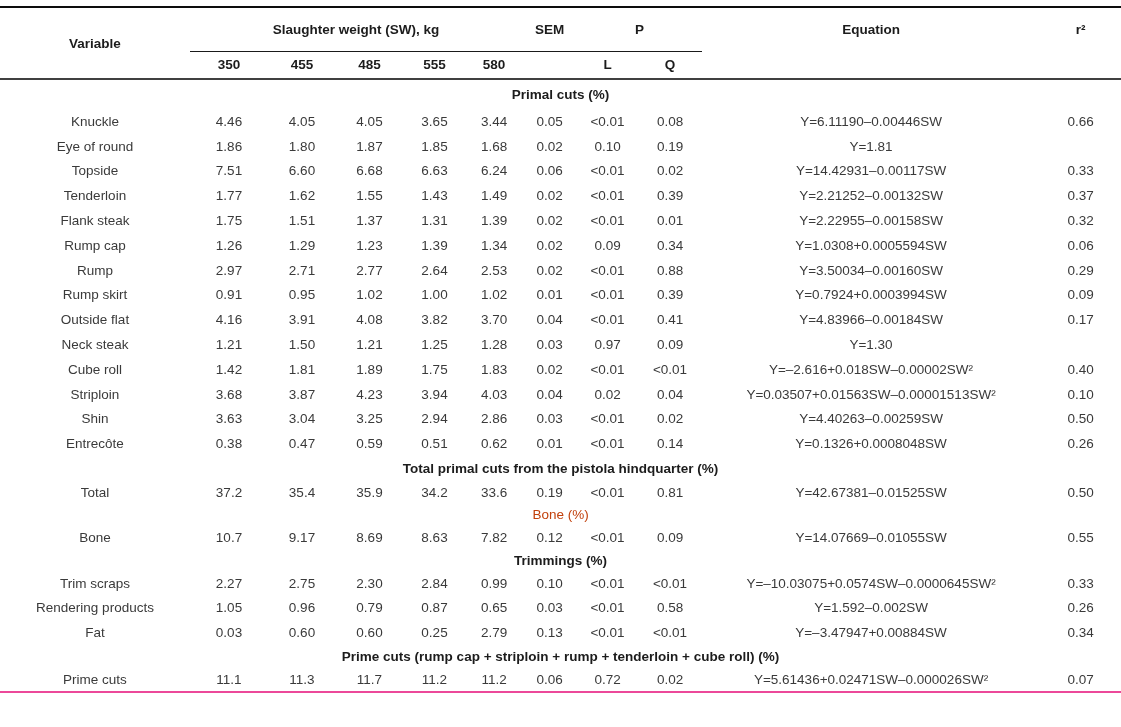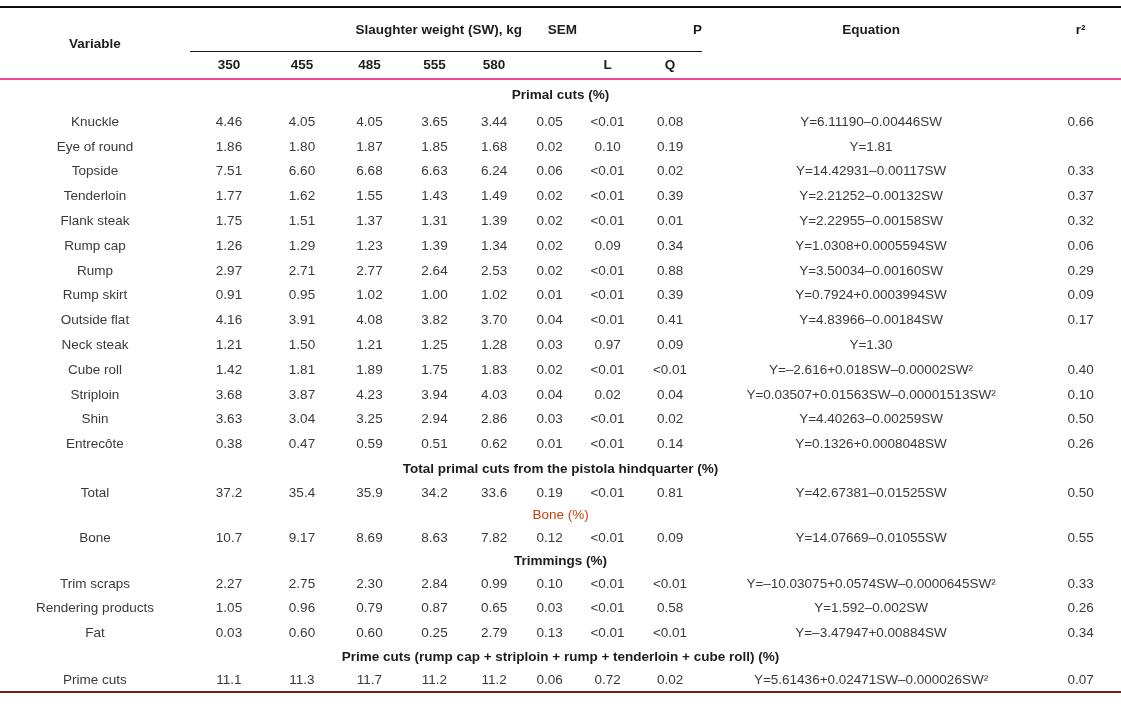--- a/index.html
+++ b/index.html
@@ -33,22 +33,22 @@
     color: #3a3a3a;
     white-space: nowrap;
     overflow: hidden;
   }
   th {
     font-weight: 700;
     color: #1c1c1c;
   }
   tr.hr1 { height: 44px; }
   tr.hr2 { height: 28px; }
-  tr.hr1 th.underline { border-bottom: 1.5px solid #1a1a1a; text-align: right; }
-  tr.hr2 th, th.var-h { border-bottom: 2px solid #ec4899; }
+  tr.hr1 th.underline { border-bottom: 1.5px solid #1a1a1a; }
+  tr.hr2 th, th.var-h { border-bottom: 2px solid #404040; }
 
   tr.section-title td {
     font-weight: 700;
     color: #1c1c1c;
   }
   tr.section-title.regular td {
     font-weight: 400;
     color: #c2410c;
   }
   tr.data-row { height: 24.8px; }
@@ -56,21 +56,21 @@
   .sh-1 { height: 24px; padding-left: 16px; }
   .sh-2 { height: 20px; }
   .sh-3 { height: 21px; }
   .sh-4 { height: 22px; }
   .r-s1-0 { height: 27px; }
   .r-s2-0 { height: 27px; }
   .r-s3-0 { height: 34px; }
   .r-s3-1 { height: 38px; }
   .r-s3-2 { height: 28px; padding-left: 8px; }
   .r-s4-0 { height: 25px; }
-  tbody tr:last-child td { border-bottom: 2px solid #7f1d1d; }
+  tbody tr:last-child td { border-bottom: 2px solid #ec4899; }
 </style>
 </head>
 <body>
 
 <div class="page">
   <table class="results">
     <colgroup>
       <col style="width:190px">
         <col style="width:78px">
         <col style="width:68px">

